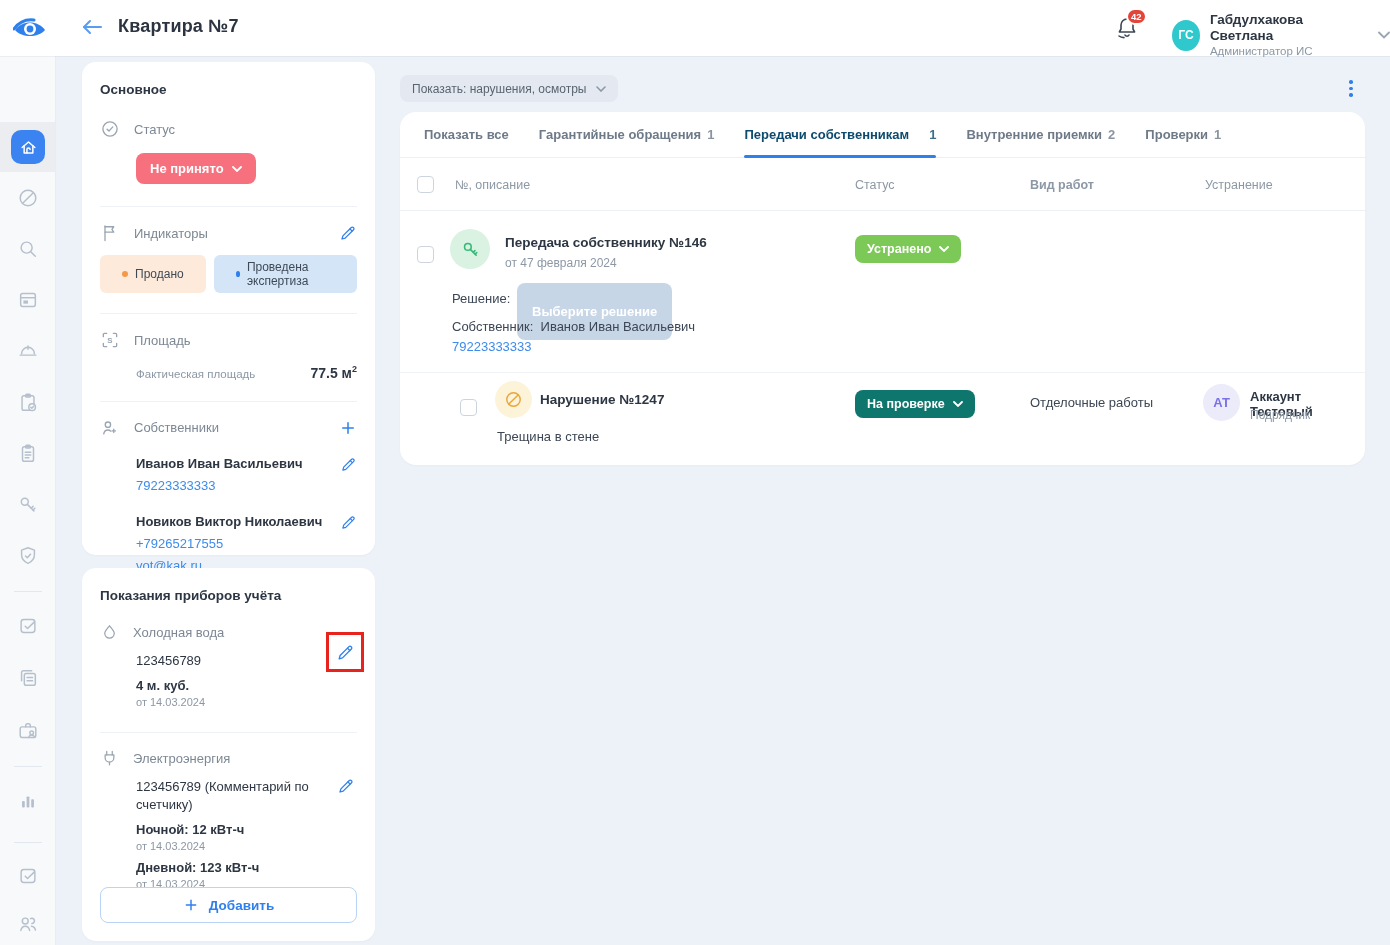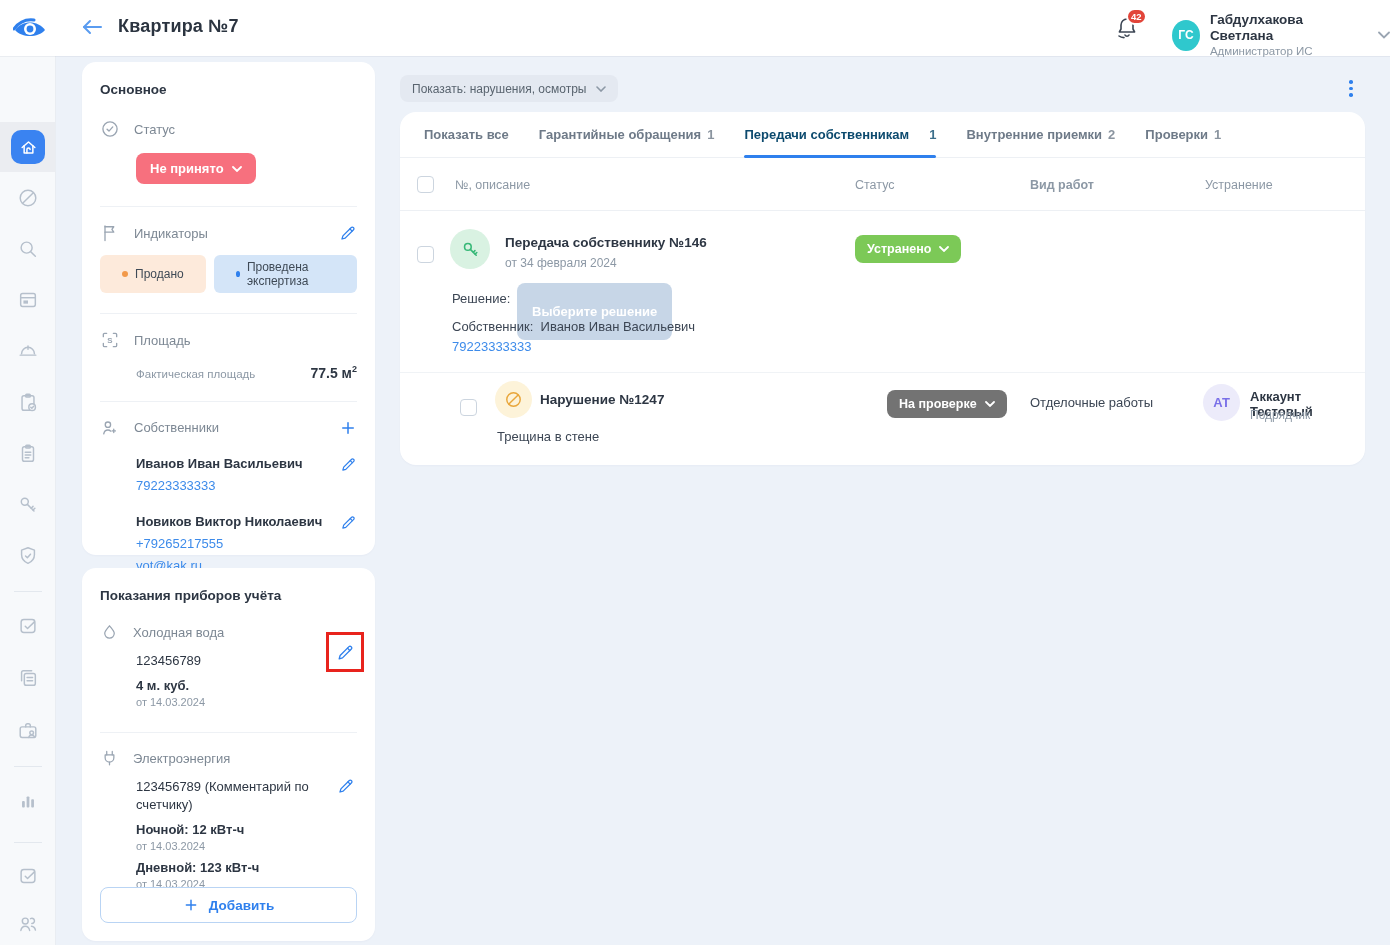--- a/index.html
+++ b/index.html
@@ -84,21 +84,21 @@
   .col-work { position:absolute; left:630px; top:20px;font-weight:bold; }
   .col-elim { position:absolute; left:805px; top:20px; }
 
   .row1 { position:relative; height:162px; border-bottom:1px solid #f0f3f6; }
   .row2 { position:relative; height:99px; }
   .circle-ic { position:absolute; border-radius:50%; display:flex; align-items:center; justify-content:center; }
   .row-title { position:absolute; font-size:13.5px; font-weight:700; color:#2d3643; }
   .row-sub { position:absolute; font-size:12px; color:#8c98a5; }
   .pill { position:absolute; display:inline-flex; align-items:center; gap:8px; color:#fff; font-size:12.5px; font-weight:700; border-radius:8px; padding:7px 12px; cursor:pointer; }
   .pill-green { background:#7cc957; }
-  .pill-yellow { background:#737373;margin-left:32px; }
+  .pill-yellow { background:#0f766e; }
   .plain-13 { position:absolute; font-size:13px; color:#3c4654; }
   .dec-btn { position:absolute; background:#c7d6e7; color:#fff; font-weight:700; font-size:13px; border:none; border-radius:8px; padding:21px 15px; cursor:default; }
   .avatar-at { position:absolute; width:37px; height:37px; border-radius:50%; background:#ecebfa; color:#7a70e8; font-size:13px; font-weight:700; display:flex; align-items:center; justify-content:center; }
   .asg-name { position:absolute; font-size:13px; font-weight:700; color:#2d3643; }
   .asg-role { position:absolute; font-size:12px; color:#8c98a5; }
 </style>
 </head>
 <body>
 
 <div class="topbar">
@@ -469,21 +469,21 @@
     <span class="cb" style="left:17px; top:35px"></span>
     <span class="circle-ic" style="left:50px; top:18px; width:40px; height:40px; background:#d9f2e2;">
       <svg width="21" height="21" viewBox="0 0 24 24" fill="none" stroke="#37b877" stroke-width="1.8" stroke-linecap="round" stroke-linejoin="round">
         <circle cx="9" cy="9" r="3.8"></circle>
           <path d="M11.8 11.8l6.7 6.7"></path>
           <path d="M15.2 15.2l1.9-1.9"></path>
           <path d="M17.3 17.3l1.9-1.9"></path>
       </svg>
     </span>
     <span class="row-title" style="left:105px; top:24px">Передача собственнику №146</span>
-    <span class="row-sub" style="left:105px; top:45px">от 34 февраля 2024</span>
+    <span class="row-sub" style="left:105px; top:45px">от 47 февраля 2024</span>
     <span class="pill pill-green" style="left:455px; top:24px">
       <span>Устранено</span>
       <svg width="10" height="6" viewBox="0 0 10 6" fill="none" stroke="#fff" stroke-width="1.8" stroke-linecap="round">
           <path d="M1 1l4 4 4-4"></path>
         </svg>
     </span>
     <span class="plain-13" style="left:52px; top:80px">Решение:</span>
     <button class="dec-btn" style="left:117px; top:72px">Выберите решение</button>
     <span class="plain-13" style="left:52px; top:108px"><span>Собственник:</span>&nbsp; <span>Иванов Иван Васильевич</span></span>
     <a class="link" style="position:absolute; left:52px; top:128px">79223333333</a>

